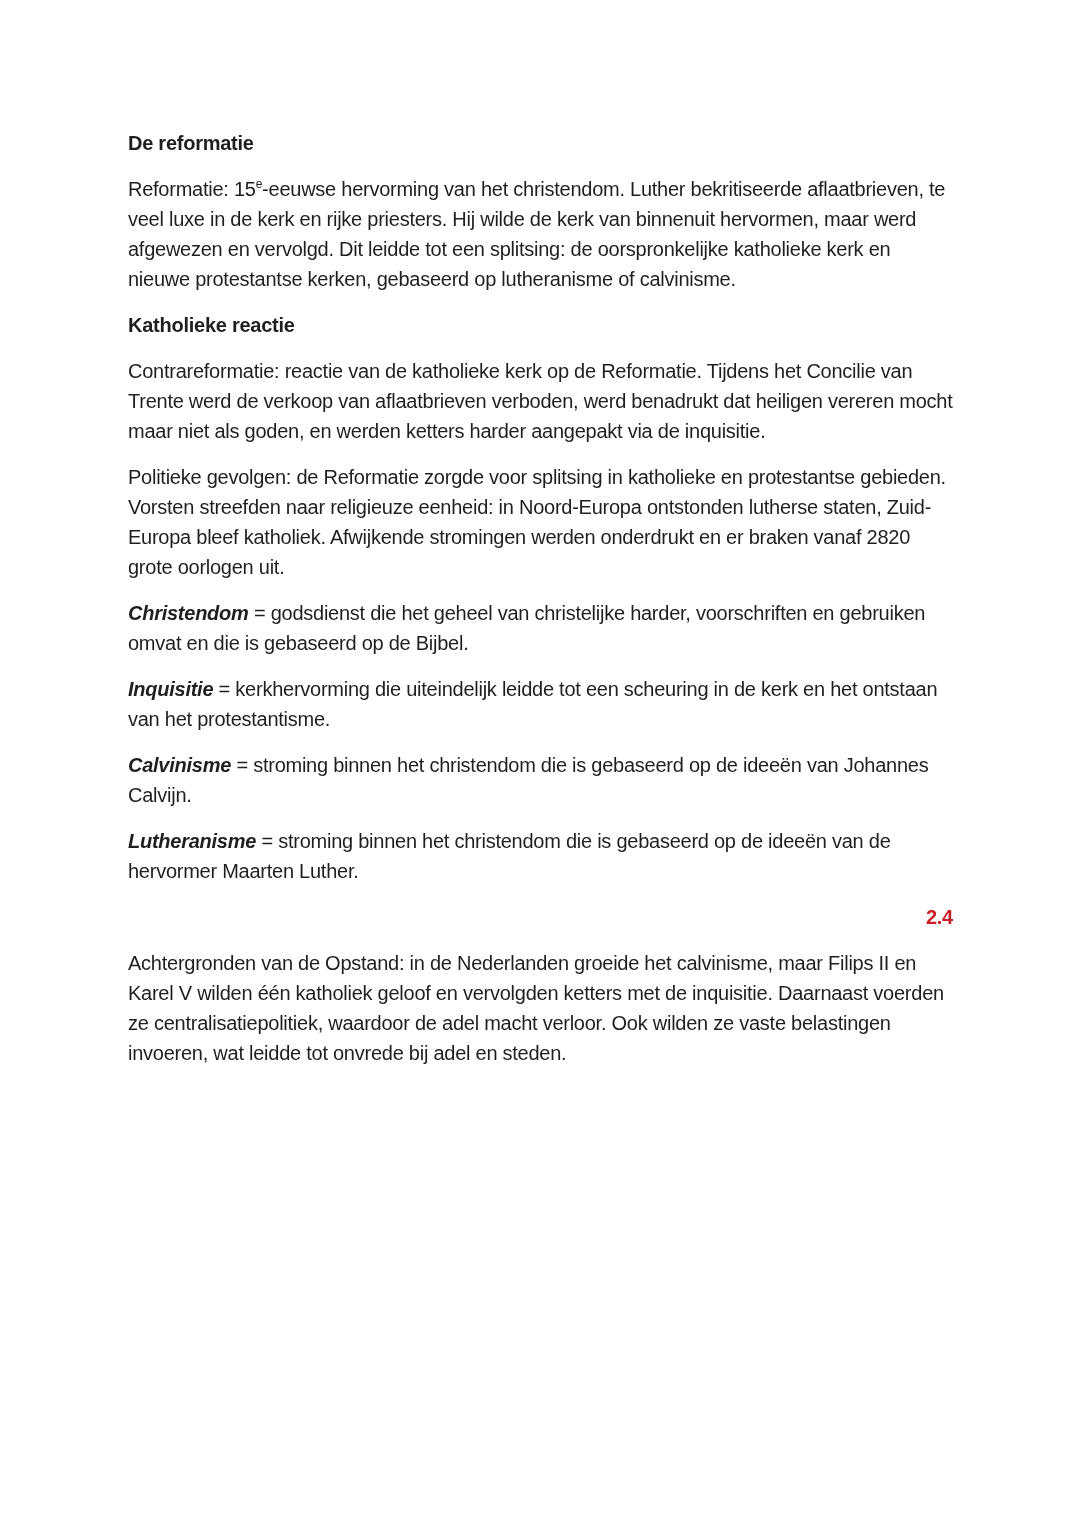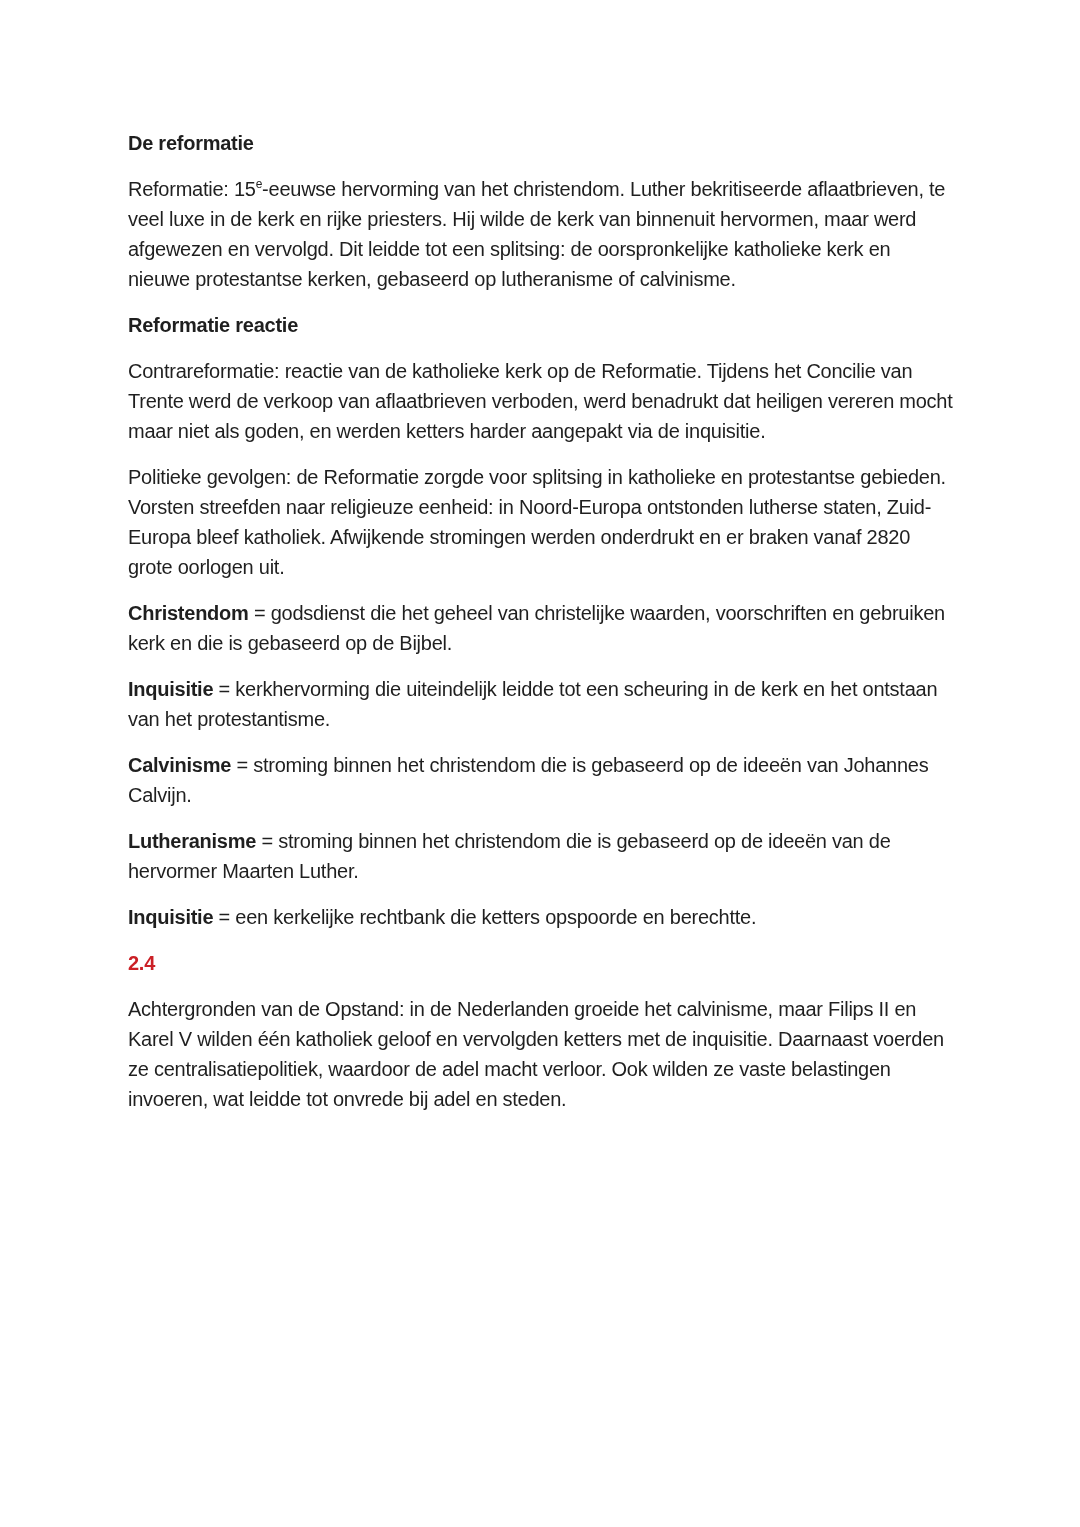--- a/index.html
+++ b/index.html
@@ -21,55 +21,56 @@
     font-size: 20px;
     line-height: 30px;
     letter-spacing: -0.25px;
     max-width: 825px;
   }
   .page > h2 {
     font-weight: 700;
   }
   p strong {
     font-weight: 700;
+    font-style: italic;
   }
   sup {
     font-size: 12px;
     line-height: 0;
     vertical-align: super;
   }
   .section-number {
     font-weight: 700;
+    text-align: right;
   }
 </style>
 </head>
 <body style="color: rgb(31, 31, 31); background: rgb(255, 255, 255);">
 
 <div class="page">
 
   <h2>De reformatie</h2>
 
   <p><span>Reformatie: 15</span><sup>e</sup><span>-eeuwse hervorming van het christendom. Luther bekritiseerde aflaatbrieven, te veel luxe in de kerk en rijke priesters. Hij wilde de kerk van binnenuit hervormen, maar werd afgewezen en vervolgd. Dit leidde tot een splitsing: de oorspronkelijke katholieke kerk en nieuwe protestantse kerken, gebaseerd op lutheranisme of calvinisme.</span></p>
 
-  <h2>Reformatie reactie</h2>
+  <h2>Katholieke reactie</h2>
 
   <p>Contrareformatie: reactie van de katholieke kerk op de Reformatie. Tijdens het Concilie van Trente werd de verkoop van aflaatbrieven verboden, werd benadrukt dat heiligen vereren mocht maar niet als goden, en werden ketters harder aangepakt via de inquisitie.</p>
 
 
   <p>Politieke gevolgen: de Reformatie zorgde voor splitsing in katholieke en protestantse gebieden. Vorsten streefden naar religieuze eenheid: in Noord-Europa ontstonden lutherse staten, Zuid-Europa bleef katholiek. Afwijkende stromingen werden onderdrukt en er braken vanaf 2820 grote oorlogen uit.</p>
 
-  <p><strong>Christendom</strong> <span>= godsdienst die het geheel van christelijke waarden, voorschriften en gebruiken kerk en die is gebaseerd op de Bijbel.</span></p>
+  <p><strong>Christendom</strong> <span>= godsdienst die het geheel van christelijke harder, voorschriften en gebruiken omvat en die is gebaseerd op de Bijbel.</span></p>
 
   <p><strong>Inquisitie</strong> <span>= kerkhervorming die uiteindelijk leidde tot een scheuring in de kerk en het ontstaan van het protestantisme.</span></p>
 
   <p><strong>Calvinisme</strong> <span>= stroming binnen het christendom die is gebaseerd op de ideeën van Johannes Calvijn.</span></p>
 
   <p><strong>Lutheranisme</strong> <span>= stroming binnen het christendom die is gebaseerd op de ideeën van de hervormer Maarten Luther.</span></p>
 
-  <p><strong>Inquisitie</strong> <span>= een kerkelijke rechtbank die ketters opspoorde en berechtte.</span></p>
 
 
   <p class="section-number" style="color: rgb(203, 32, 38);">2.4</p>
 
 
   <p>Achtergronden van de Opstand: in de Nederlanden groeide het calvinisme, maar Filips II en Karel V wilden één katholiek geloof en vervolgden ketters met de inquisitie. Daarnaast voerden ze centralisatiepolitiek, waardoor de adel macht verloor. Ook wilden ze vaste belastingen invoeren, wat leidde tot onvrede bij adel en steden.</p>
 
 </div>
 
 </body></html>

